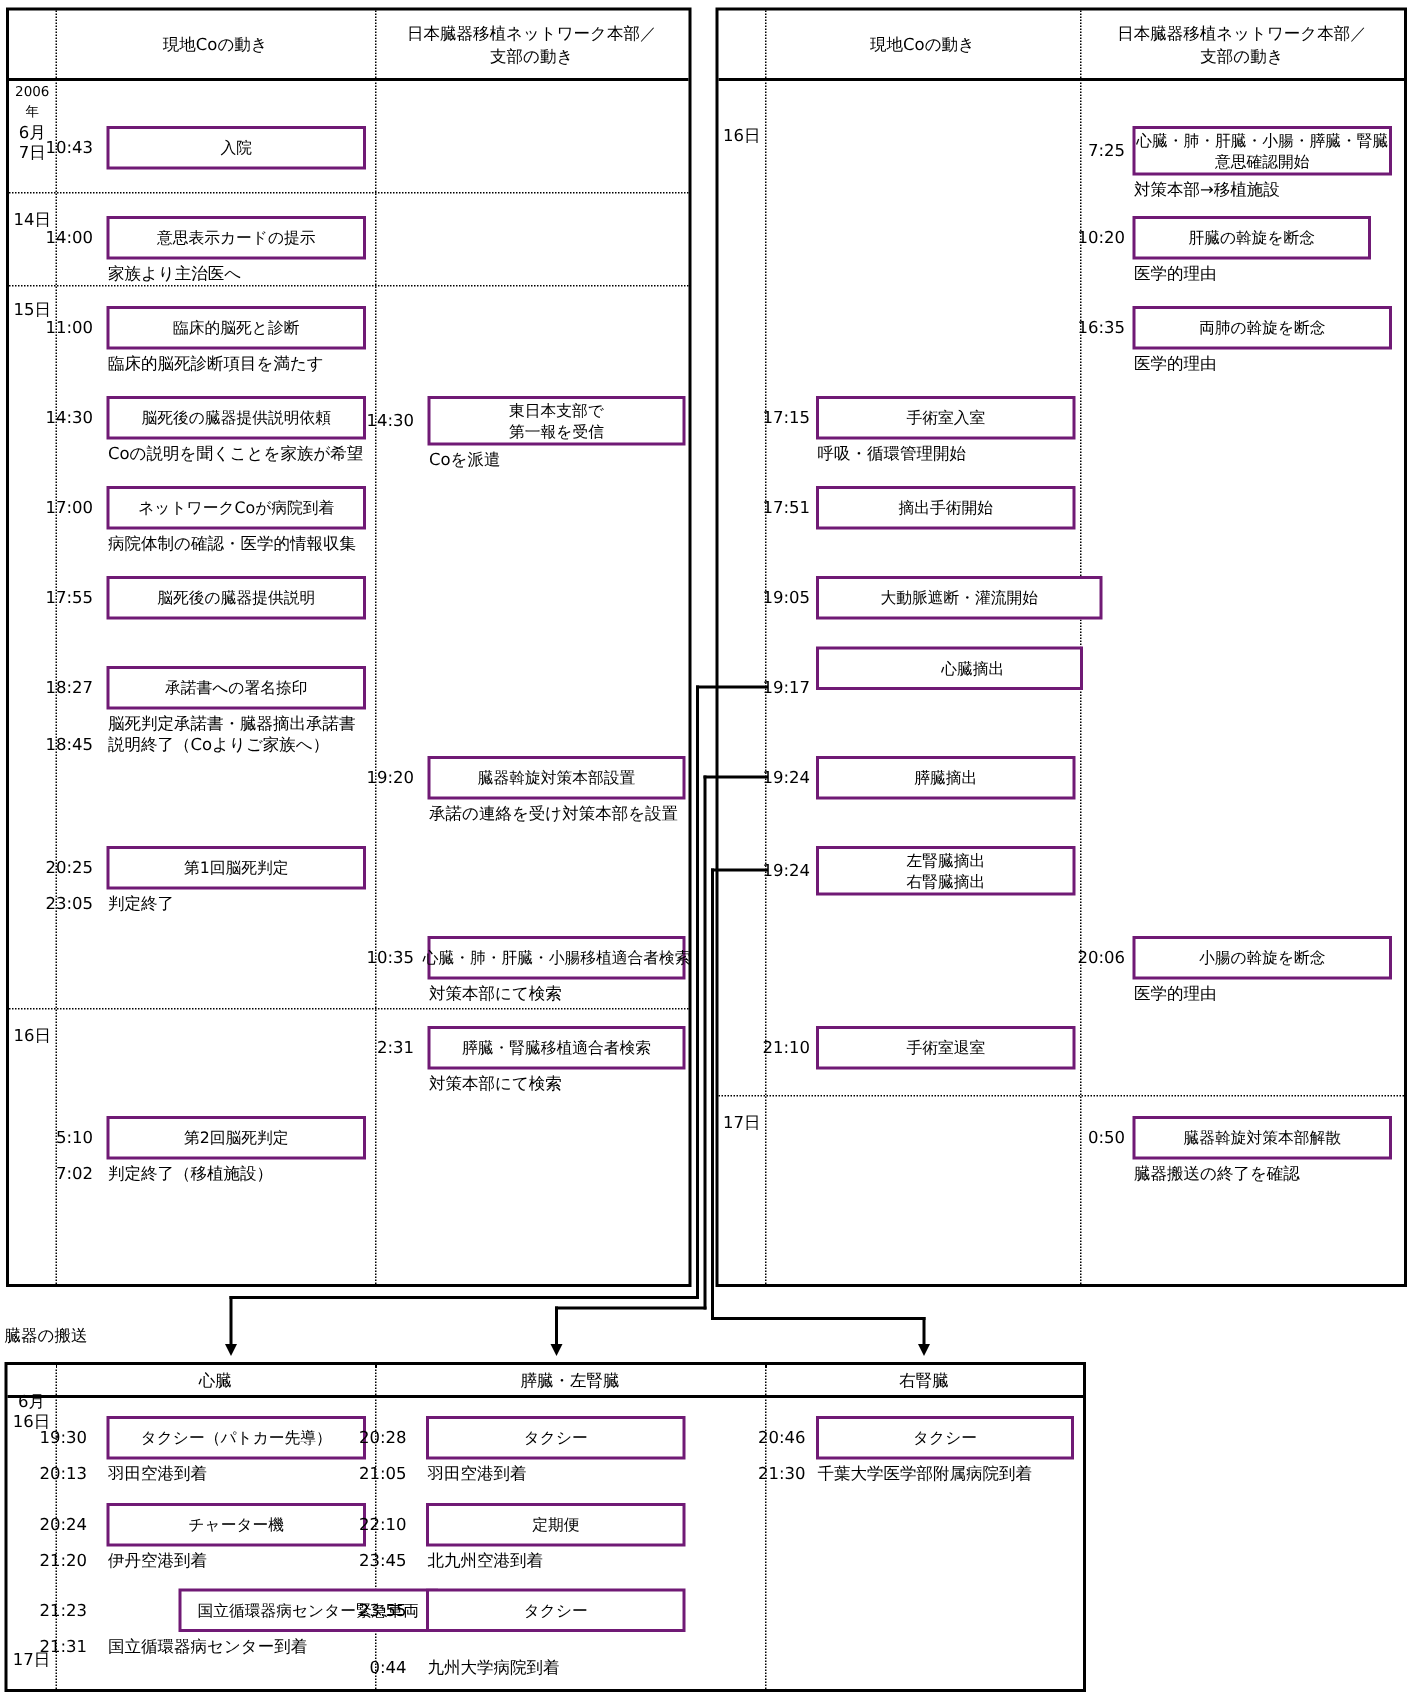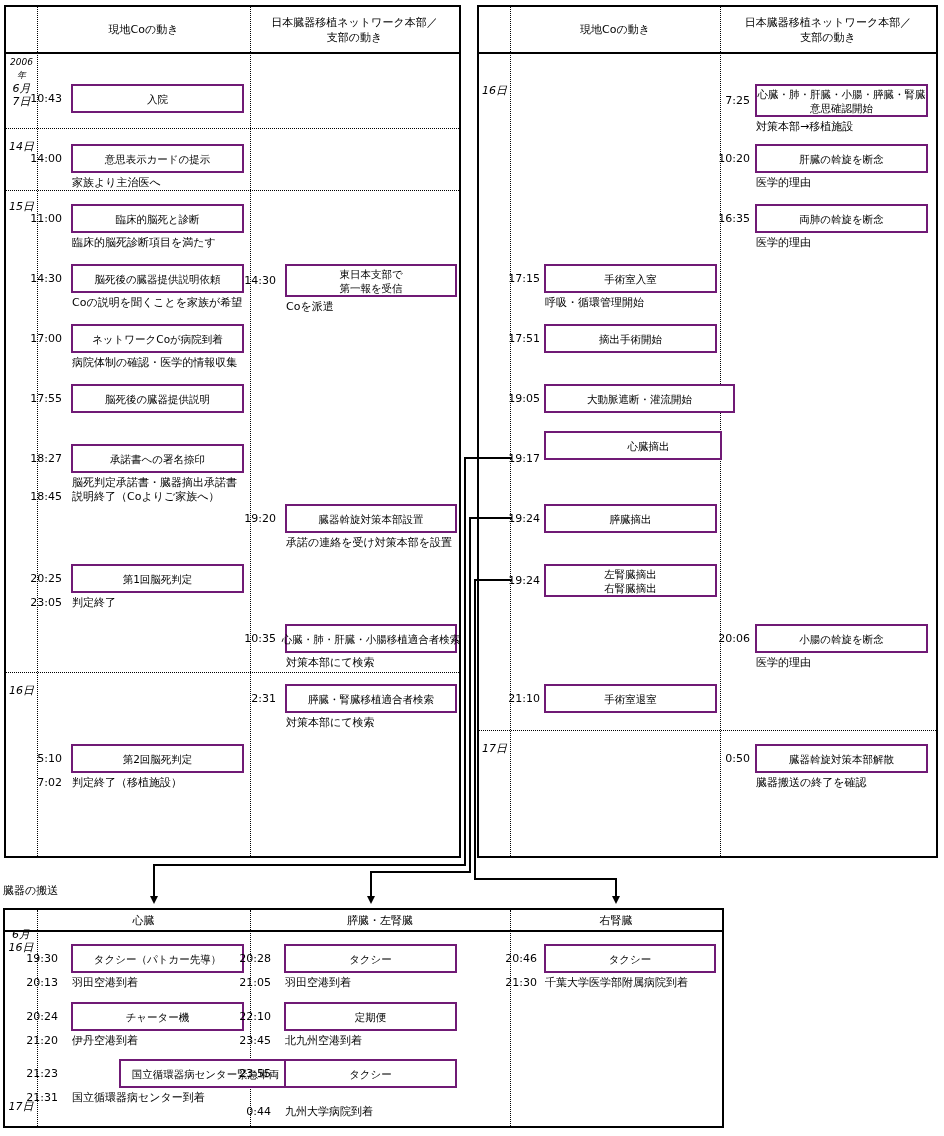--- a/index.html
+++ b/index.html
@@ -13,21 +13,21 @@
     border:2px solid #000; background:#fff;
   }
   .vline { position:absolute; top:0; bottom:0; width:0; border-left:1px dotted #000; }
   .hsep  { position:absolute; left:0; right:0; height:0; border-top:1px dotted #000; }
   .hdrline { position:absolute; left:0; right:0; height:0; border-top:2px solid #000; }
   .hdr {
     position:absolute; top:0; display:flex; flex-direction:column;
     align-items:center; justify-content:center; text-align:center;
     font-size:11px; line-height:15px; white-space:nowrap;
   }
-  .date { position:absolute; text-align:center; line-height:13px; font-size:11px;font-style:italic; }
+  .date { position:absolute; text-align:center; line-height:13px; font-size:11px; }
   .date .sm { font-size:9px; }
   .time { position:absolute; font-size:11px; line-height:13px; text-align:right; white-space:nowrap; }
   .evbox {
     position:absolute; box-sizing:border-box; border:2px solid #701a75; background:#fff;
     display:flex; flex-direction:column; align-items:center; justify-content:center;
     font-size:10.5px; line-height:14px; text-align:center; white-space:nowrap;
   }
   .note { position:absolute; font-size:11px; line-height:13px; white-space:nowrap; }
   .cline { position:absolute; background:#000; }
   .arrow {
@@ -156,21 +156,21 @@
       <div class="date" style="left: 0px; top: 735px; width: 31px;">
         <div>17日</div>
       </div>
       <div class="time" style="left: 231px; top: 87px; width: 40px;">7:25</div>
       <div class="evbox" style="left: 276px; top: 77px; width: 173px; height: 33px;">
         <div>心臓・肺・肝臓・小腸・膵臓・腎臓</div>
         <div>意思確認開始</div>
       </div>
       <div class="note" style="left: 277px; top: 113px;">対策本部→移植施設</div>
       <div class="time" style="left: 231px; top: 145px; width: 40px;">10:20</div>
-      <div class="evbox" style="left: 276px; top: 137px; width: 173px; height: 29px;">
+      <div class="evbox" style="left: 276px; top: 137px; width: 159px; height: 29px;">
         <div>肝臓の斡旋を断念</div>
       </div>
       <div class="note" style="left: 277px; top: 169px;">医学的理由</div>
       <div class="time" style="left: 231px; top: 205px; width: 40px;">16:35</div>
       <div class="evbox" style="left: 276px; top: 197px; width: 173px; height: 29px;">
         <div>両肺の斡旋を断念</div>
       </div>
       <div class="note" style="left: 277px; top: 229px;">医学的理由</div>
       <div class="time" style="left: 21px; top: 265px; width: 40px;">17:15</div>
       <div class="evbox" style="left: 65px; top: 257px; width: 173px; height: 29px;">

